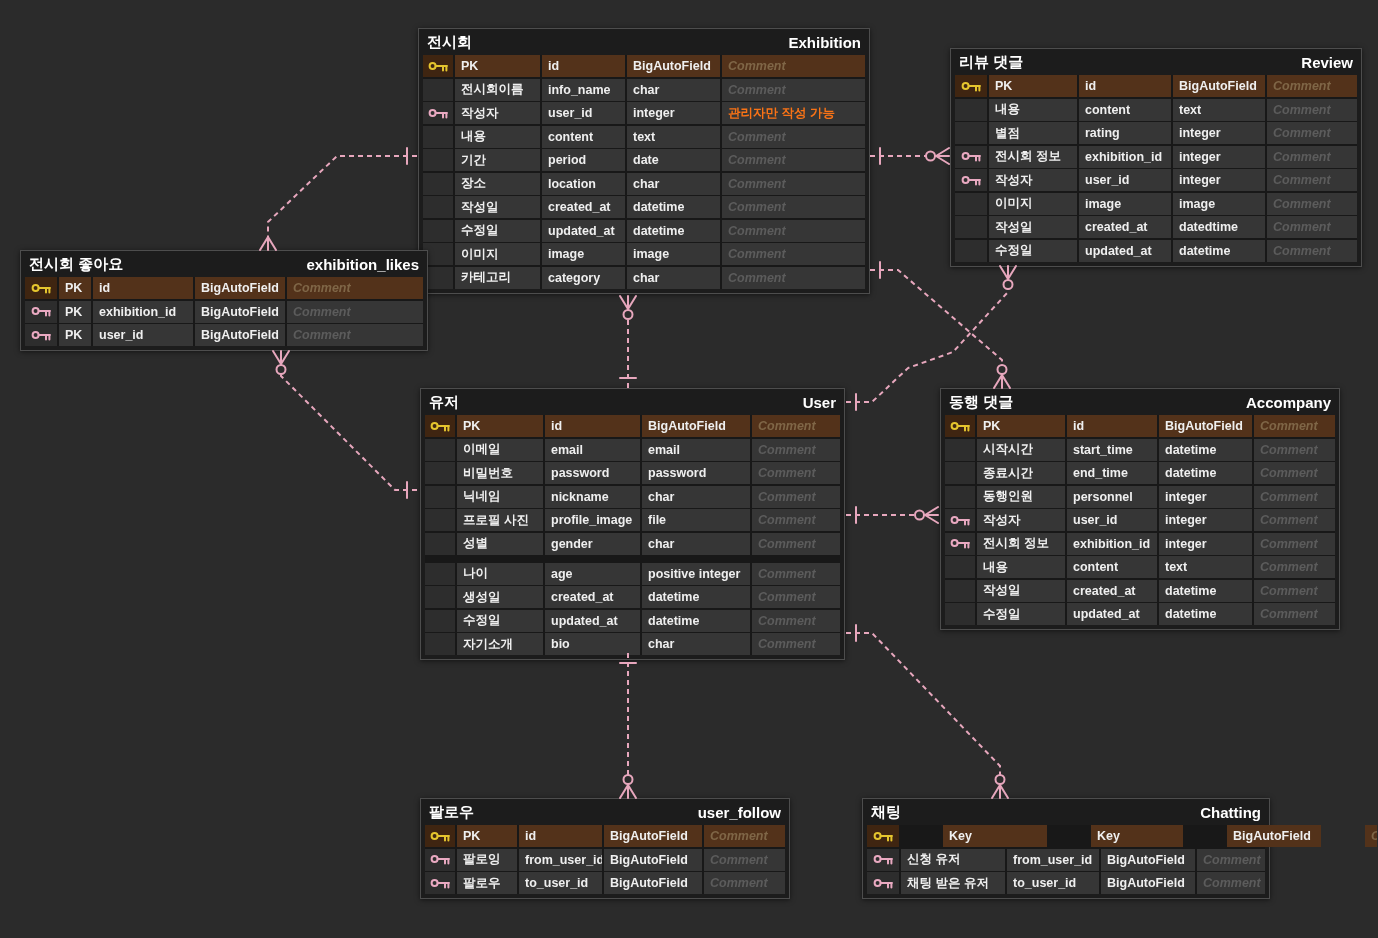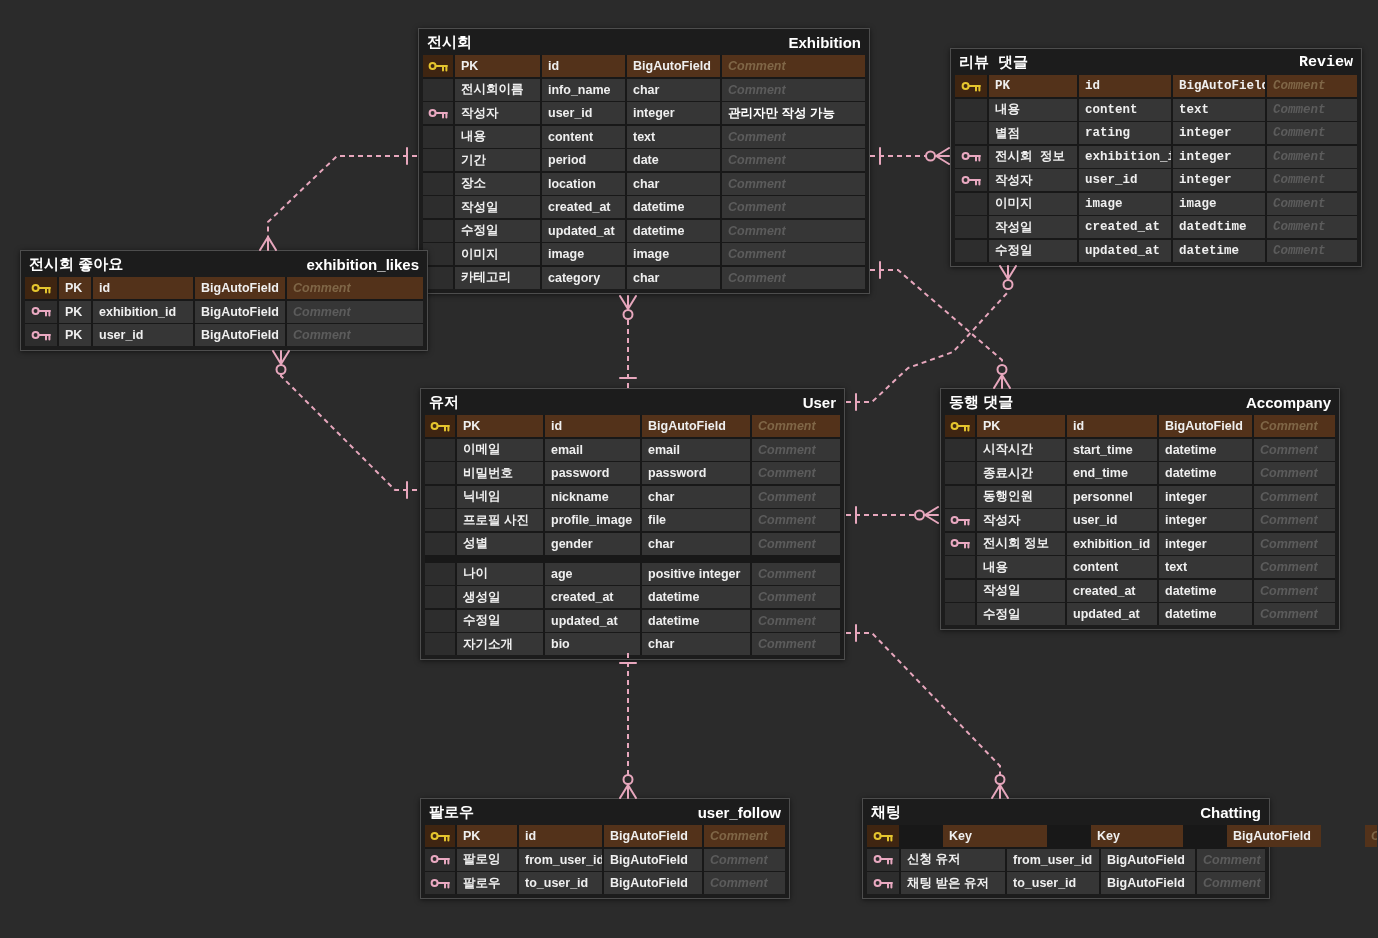--- a/index.html
+++ b/index.html
@@ -15,21 +15,21 @@
   .tbl-rows{background:#181818;}
   .row{display:grid;height:22px;margin-bottom:1.5px;column-gap:2px;background:#181818;}
   .row:last-child{margin-bottom:0;}
   .cell{background:#363636;color:#efefef;font-size:12.5px;font-weight:bold;
     display:flex;align-items:center;padding:0 6px;white-space:nowrap;overflow:hidden;}
   .cell.keyc{background:#2d2d2d;justify-content:center;padding:0;}
   .row.pk .cell{background:#53321a;}
   .row.pk .cell.keyc{background:#3f2511;}
   .cell.comment{color:#5c5c5c;font-style:italic;}
   .row.pk .cell.comment{color:#7f6647;}
-  .cell.comment.real{color:#ffffff;font-style:normal;}
+  .cell.comment.real{color:#f97316;font-style:normal;}
 
   svg.rel-layer{position:absolute;left:0;top:0;z-index:6;pointer-events:none;}
   .rel-line{fill:none;stroke:#e7a7bd;stroke-width:2;stroke-dasharray:5 4;}
   .rel-mark{fill:none;stroke:#e7a7bd;stroke-width:2;stroke-linecap:round;}
   .rel-circle{fill:#2b2b2b;stroke:#e7a7bd;stroke-width:2;}
 
   .key-ico{display:block;}
   .key-pk{color:#e5c52e;}
   .key-fk{color:#e9a9c1;}
 </style>
@@ -191,21 +191,21 @@
         </div>
         <div class="row" style="grid-template-columns: 30px 85px 83px 93px 1fr;">
           <div class="cell keyc"></div>
           <div class="cell">카테고리</div>
           <div class="cell">category</div>
           <div class="cell">char</div>
           <div class="cell comment">Comment</div>
         </div>
       </div>
     </div>
-    <div class="erd-table" style="left: 950px; top: 48px; width: 412px; font-family: Liberation Mono, monospace;">
+    <div class="erd-table" style="left: 950px; top: 48px; width: 412px;">
       <div class="tbl-title">
         <span>리뷰 댓글</span>
         <span>Review</span>
       </div>
       <div class="tbl-rows">
         <div class="row pk" style="grid-template-columns: 32px 88px 92px 92px 1fr;">
           <div class="cell keyc">
             <svg width="21" height="13" viewBox="0 0 21 13" class="key-ico key-pk">
               <circle cx="4.6" cy="6" r="3" fill="none" stroke="currentColor" stroke-width="2"></circle>
               <path d="M7.6 6 H19 M15 6 V10.5 M18.4 6 V10.5" fill="none" stroke="currentColor" stroke-width="2" stroke-linecap="round"></path>

